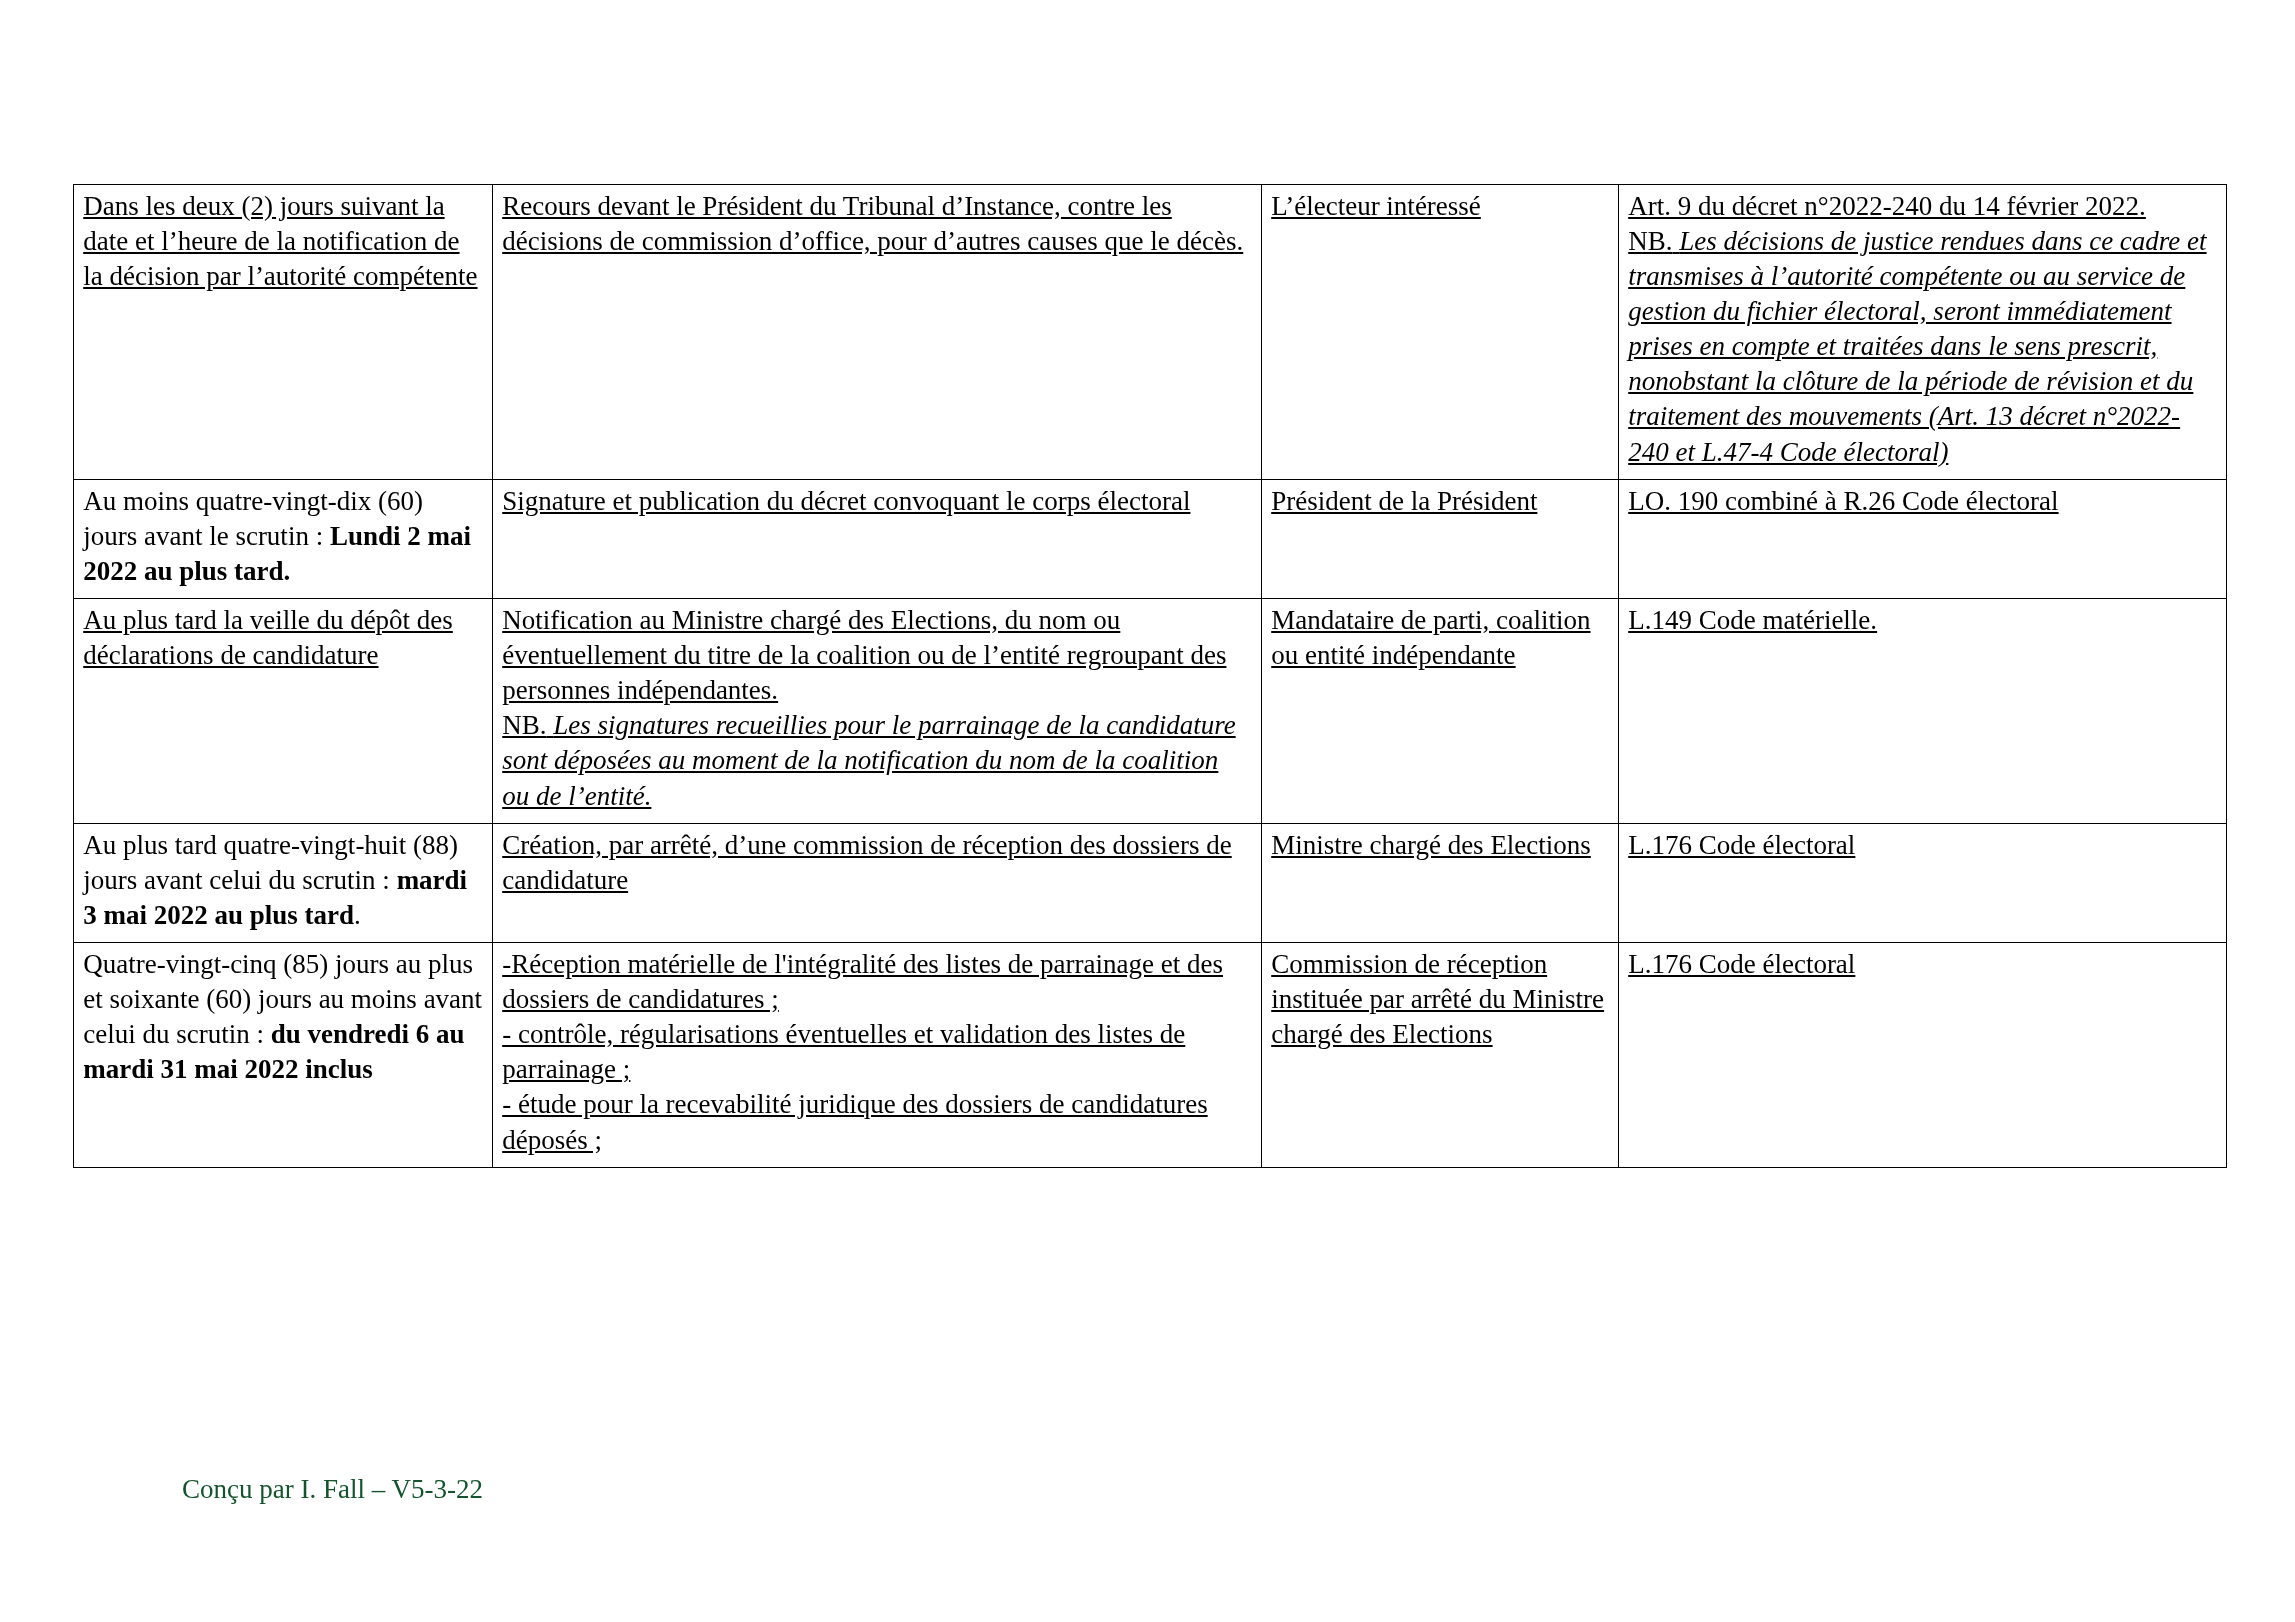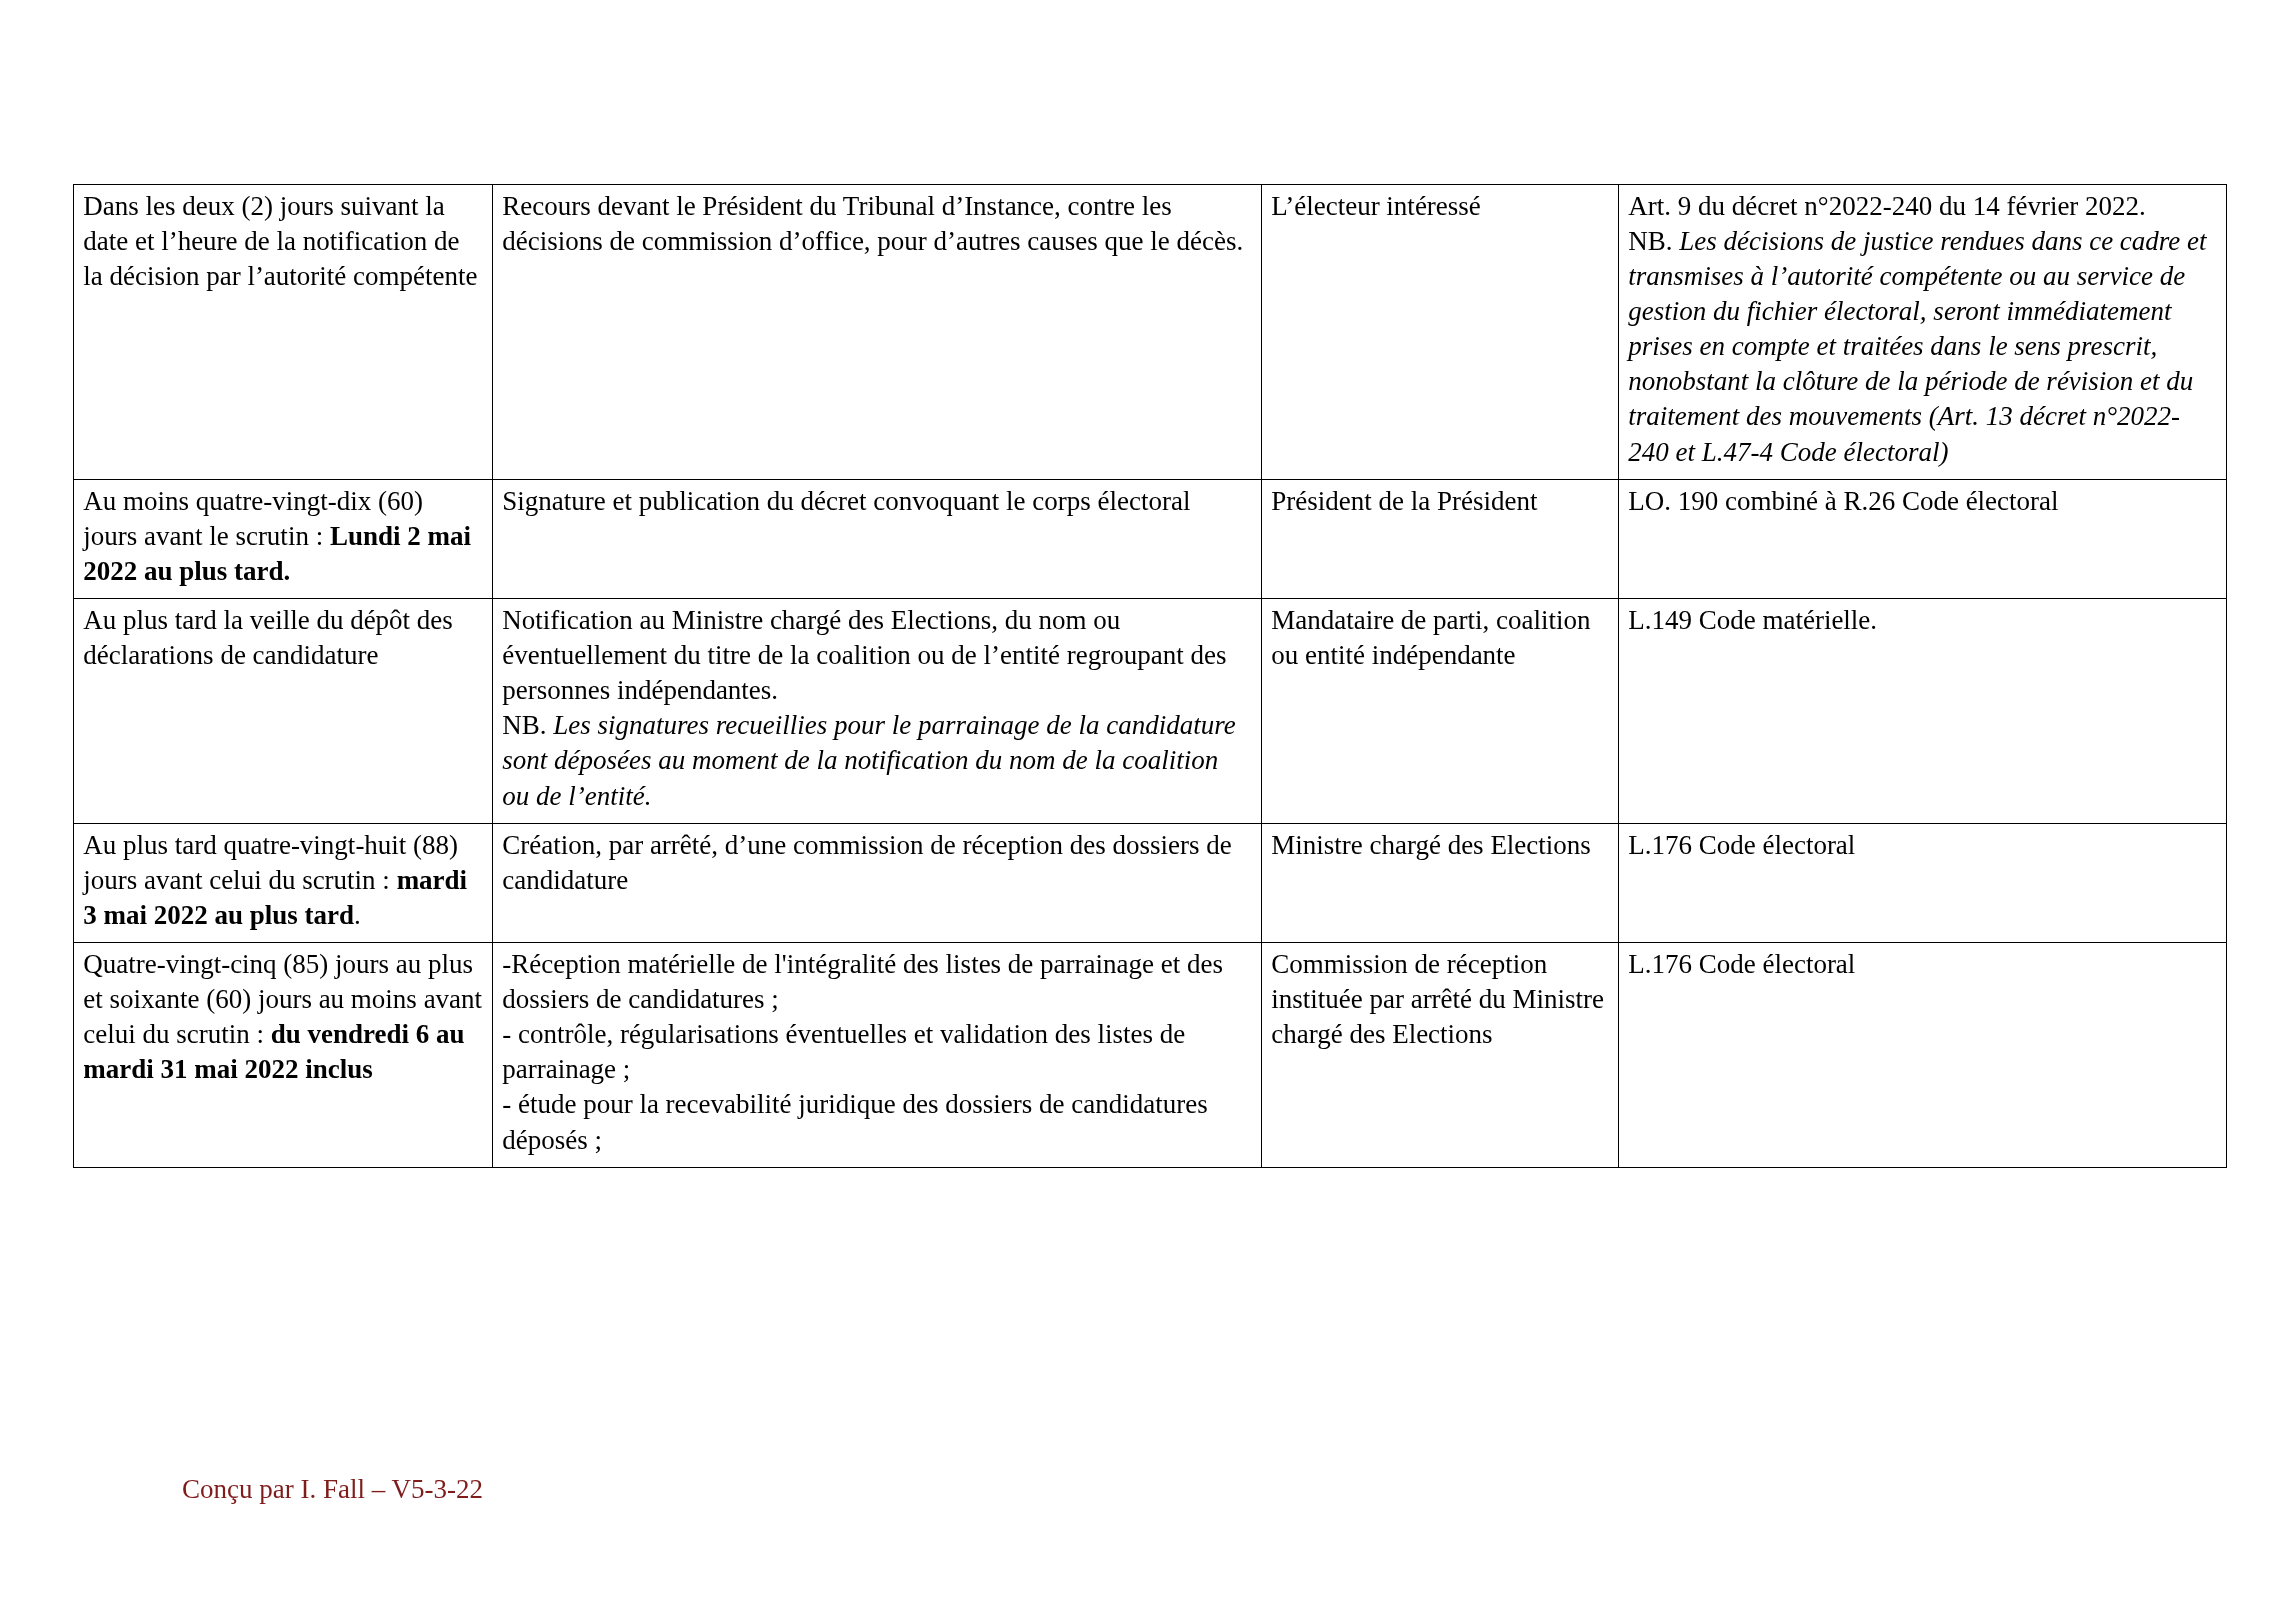--- a/index.html
+++ b/index.html
@@ -47,30 +47,30 @@
     padding: 3.9px 9.2px 9.2px 9.2px;
     font-size: 27px;
     line-height: 1.30;
     font-weight: 400;
   }
   td.vcenter {
     vertical-align: middle;
   }
   .b { font-weight: 700; }
   .i { font-style: italic; }
-  .blk { display: block; }
+  .blk { display: block; text-decoration: underline; }
 
   .footer {
     position: absolute;
     left: 182px;
     top: 1472px;
     font-size: 27px;
     line-height: 1.3;
     font-family: "Liberation Serif", "DejaVu Serif", serif;
-    color: #7f1d1d;
+    color: #14532d;
     white-space: pre;
   }
 </style>
 </head>
 <body>
 
 <div class="page">
   <div class="sheet">
     <table class="schedule">
       <colgroup>

